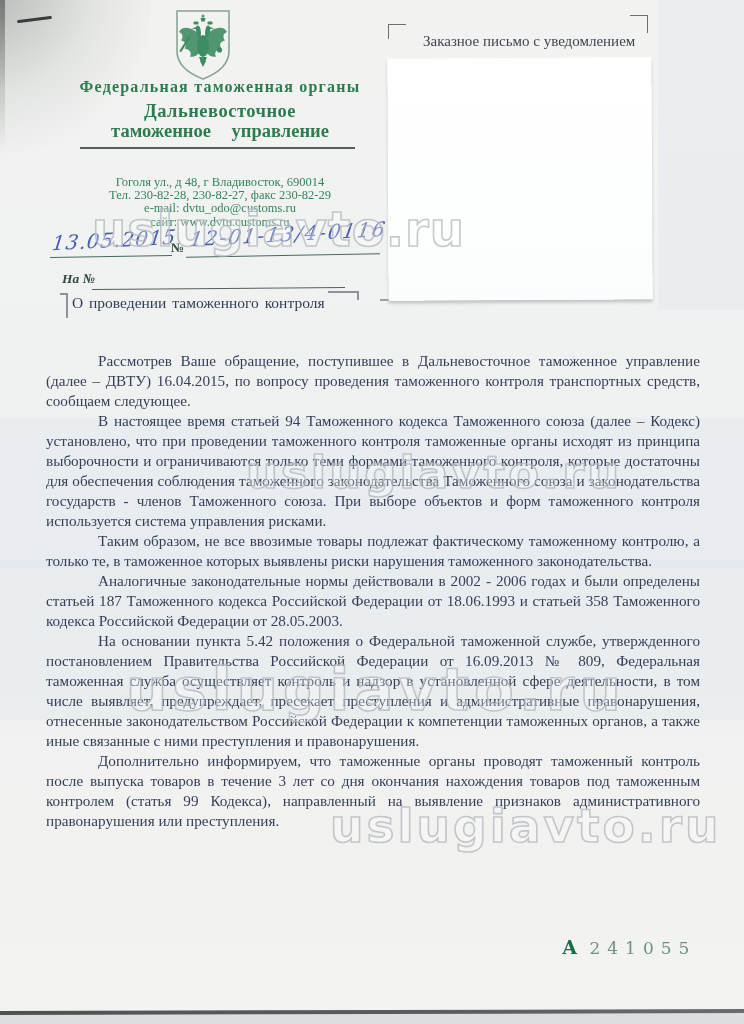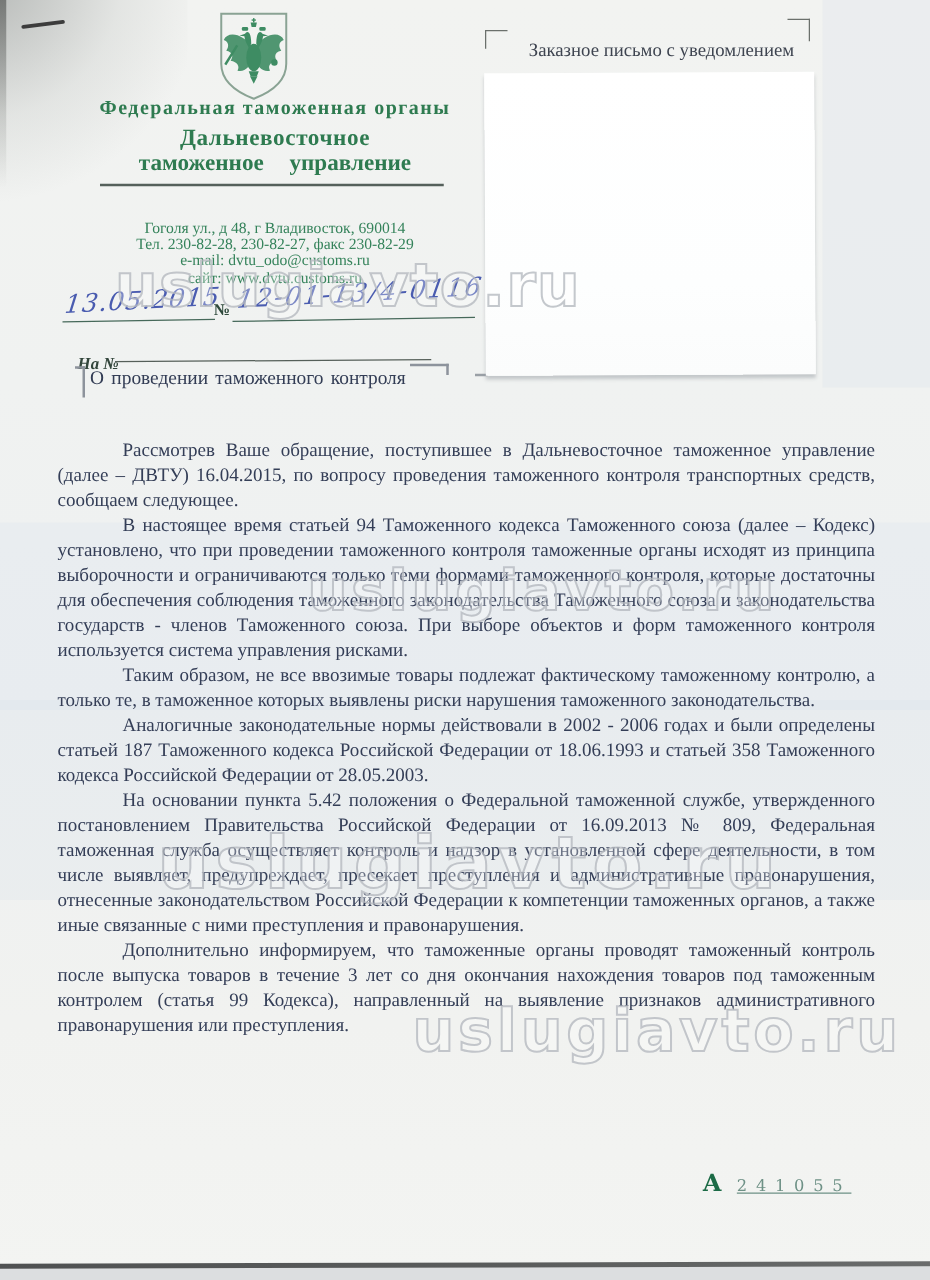--- a/index.html
+++ b/index.html
@@ -50,38 +50,38 @@
     background:linear-gradient(180deg,#ffffff 0%,#fdfefe 70%,#fbfcfc 100%);
     transform:rotate(-0.3deg);z-index:20;
     box-shadow:0 3px 3px rgba(140,146,152,.45);}
   
   .hw{font-style:italic;color:#4a5cb0;font-family:"DejaVu Serif",serif;white-space:nowrap;z-index:25;}
   .hw-date{position:absolute;left:52px;top:228px;font-size:20px;transform:rotate(-3deg) skewX(-10deg);letter-spacing:1px;}
   .hw-num{position:absolute;left:190px;top:222px;font-size:20px;transform:rotate(-3deg) skewX(-12deg);letter-spacing:2px;}
   .num-sign{position:absolute;left:171px;top:240px;font-size:13px;font-weight:bold;color:#2f4a3c;}
   .ref-line1{position:absolute;left:50px;top:256px;width:122px;height:1.2px;background:#46695a;transform:rotate(-1deg);}
   .ref-line2{position:absolute;left:186px;top:255px;width:194px;height:1.2px;background:#46695a;transform:rotate(-1deg);}
-  .na-no{position:absolute;left:62px;top:271px;font-size:13.5px;font-weight:bold;font-style:italic;color:#33463c;margin-top:12px;}
+  .na-no{position:absolute;left:62px;top:271px;font-size:13.5px;font-weight:bold;font-style:italic;color:#33463c;}
   .na-no-line{position:absolute;left:92px;top:288px;width:253px;height:1.2px;background:#555f59;transform:rotate(-0.4deg);}
   
   .subject{position:absolute;left:72px;top:294px;font-size:15.5px;color:#333d55;word-spacing:2px;z-index:5;}
   .pm{position:absolute;background:#8d939c;z-index:6;}
   .pm-v{left:66px;top:293px;width:2px;height:25px;}
   .pm-vt{left:60px;top:293px;width:8px;height:1.5px;}
   .pm-o{left:328px;top:291px;width:31px;height:1.5px;}
   .pm-ot{left:357px;top:291px;width:1.5px;height:9px;}
   .dash-art{position:absolute;left:380px;top:299px;width:10px;height:1.5px;background:#9aa0a6;}
   
   .body-text{position:absolute;left:46px;top:351px;width:654px;
     font-size:15.2px;line-height:20px;color:#343e57;text-align:justify;z-index:5;}
   .body-text p{margin:0;text-indent:52px;}
   
   .serial{position:absolute;left:562px;top:936px;font-family:"DejaVu Serif",serif;white-space:nowrap;z-index:5;}
   .serial .ltr{font-size:19px;font-weight:bold;color:#1c6b46;margin-right:12px;}
-  .serial .dig{font-size:13px;color:#6e9186;letter-spacing:7px;text-decoration:underline;}
+  .serial .dig{font-size:17px;color:#6e9186;letter-spacing:7px;}
 </style>
 </head>
 <body>
 
 <div class="page">
 
   <div class="corner-shade"></div>
   <div class="left-edge"></div>
   <div class="tint-a"></div>
   <div class="tint-b"></div>

